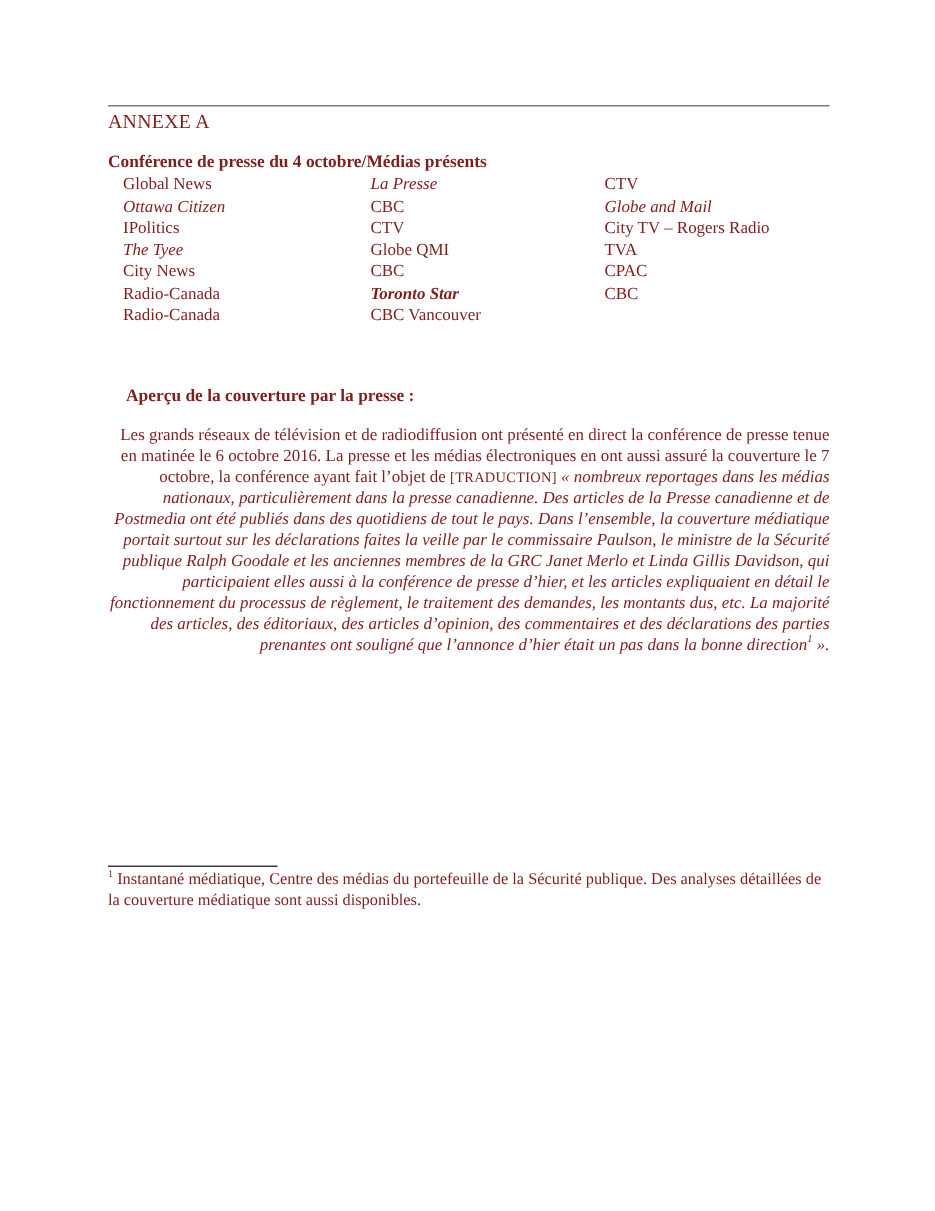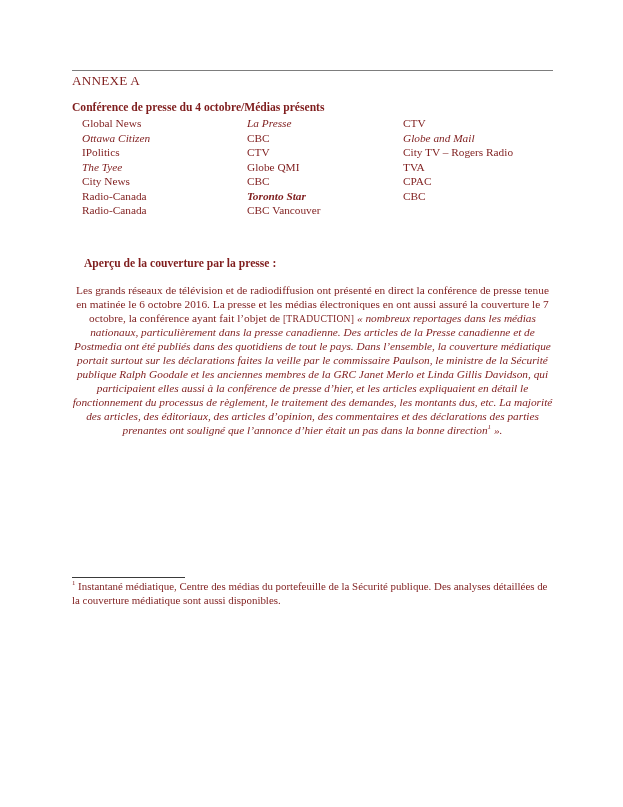--- a/index.html
+++ b/index.html
@@ -62,21 +62,21 @@
     font-weight: bold;
     margin-left: 12px;
   }
   .coverage-paragraph {
     position: absolute;
     left: 72px;
     top: 284px;
     width: 481px;
     font-size: 11.3px;
     line-height: 13.95px;
-    text-align: center;
+    text-align: right;
   }
   .translation-marker {
     font-size: 0.85em;
     letter-spacing: 0.2px;
   }
   .quote-text, .quote-close { font-style: italic; }
   sup.fn-ref {
     font-size: 0.62em;
     vertical-align: super;
     line-height: 0;

